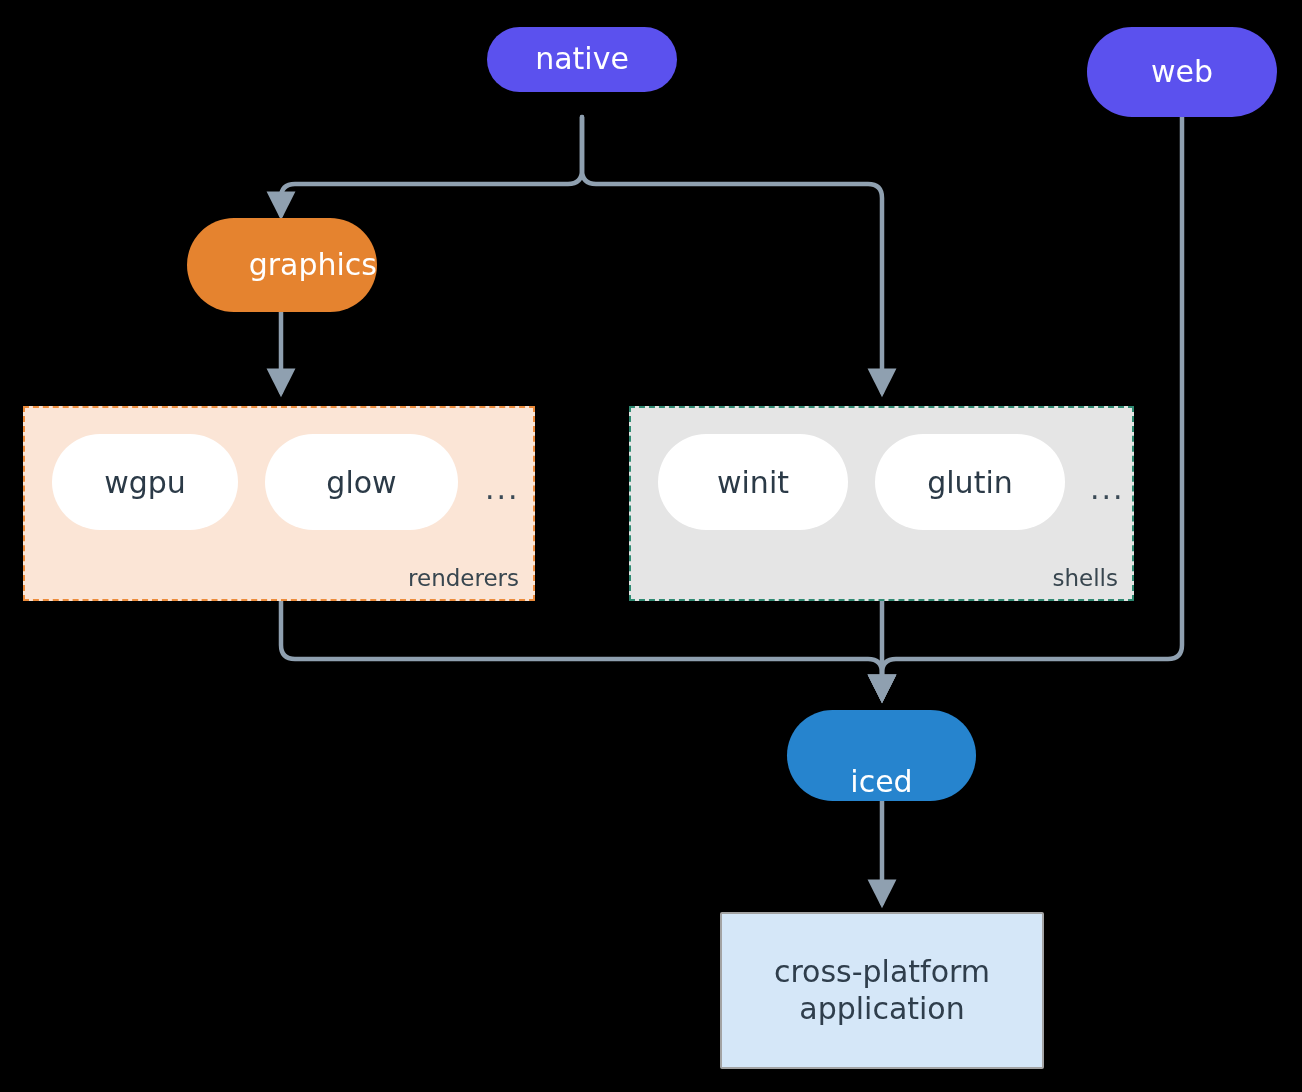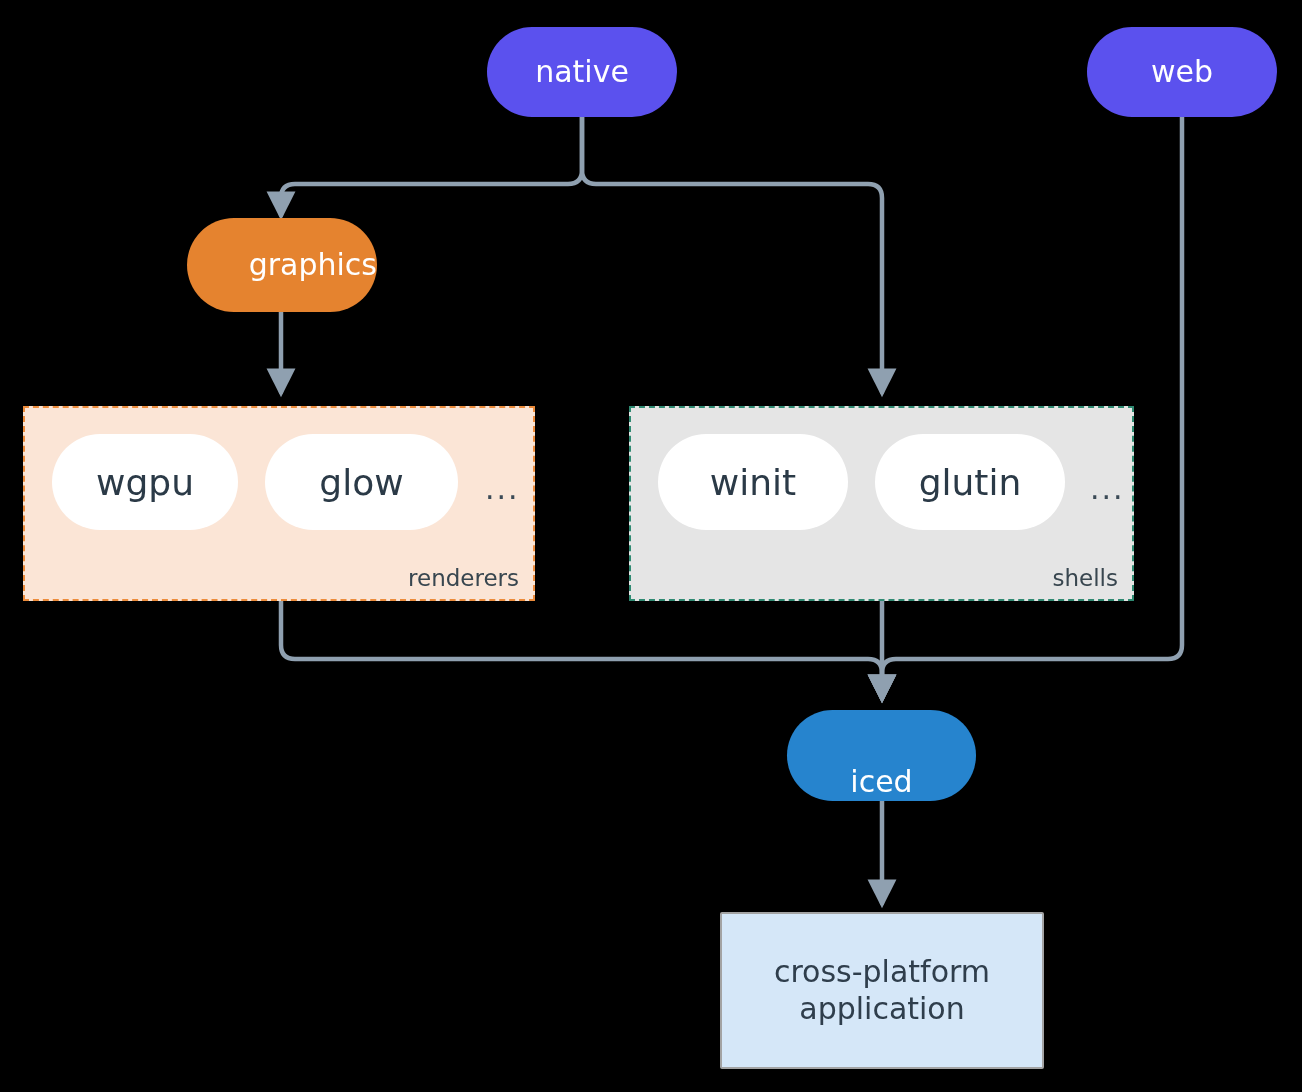--- a/index.html
+++ b/index.html
@@ -91,21 +91,21 @@
     color: #38464f;
   }
   .leaf {
     position: absolute;
     display: flex;
     align-items: center;
     justify-content: center;
     background: #ffffff;
     color: #2b3a47;
     border-radius: 999px;
-    font-size: 36px;
+    font-size: 30px;
     box-sizing: border-box;
   }
   .ellipsis {
     position: absolute;
     color: #3b4a56;
     font-size: 30px;
     letter-spacing: 2px;
     line-height: 1;
   }
 </style>
@@ -129,21 +129,21 @@
 
     <path d="M 281 601 L 281 645 Q 281 659 295 659 L 868 659 Q 882 659 882 673 L 882 698" fill="none" stroke="#8fa0b0" stroke-width="4.5" stroke-linecap="round" marker-end="url(#arrow)"></path>
 
     <path d="M 882 601 L 882 698" fill="none" stroke="#8fa0b0" stroke-width="4.5" stroke-linecap="round" marker-end="url(#arrow)"></path>
 
     <path d="M 1182 117 L 1182 645 Q 1182 659 1168 659 L 896 659 Q 882 659 882 673 L 882 698" fill="none" stroke="#8fa0b0" stroke-width="4.5" stroke-linecap="round" marker-end="url(#arrow)"></path>
 
     <path d="M 882 801 L 882 903" fill="none" stroke="#8fa0b0" stroke-width="4.5" stroke-linecap="round" marker-end="url(#arrow)"></path>
   </svg>
 
-  <div class="node pill node-native" style="left:487px; top:27px; width:190px; height:90px;justify-content:center;">
+  <div class="node pill node-native" style="left:487px; top:27px; width:190px; height:65px;justify-content:center;">
     <span>native</span>
   </div>
 
   <div class="node pill node-web" style="left:1087px; top:27px; width:190px; height:90px;">
     <span>web</span>
   </div>
 
   <div class="node pill node-graphics" style="left:187px; top:218px; width:190px; height:94px;">
     <span>graphics</span>
   </div>

